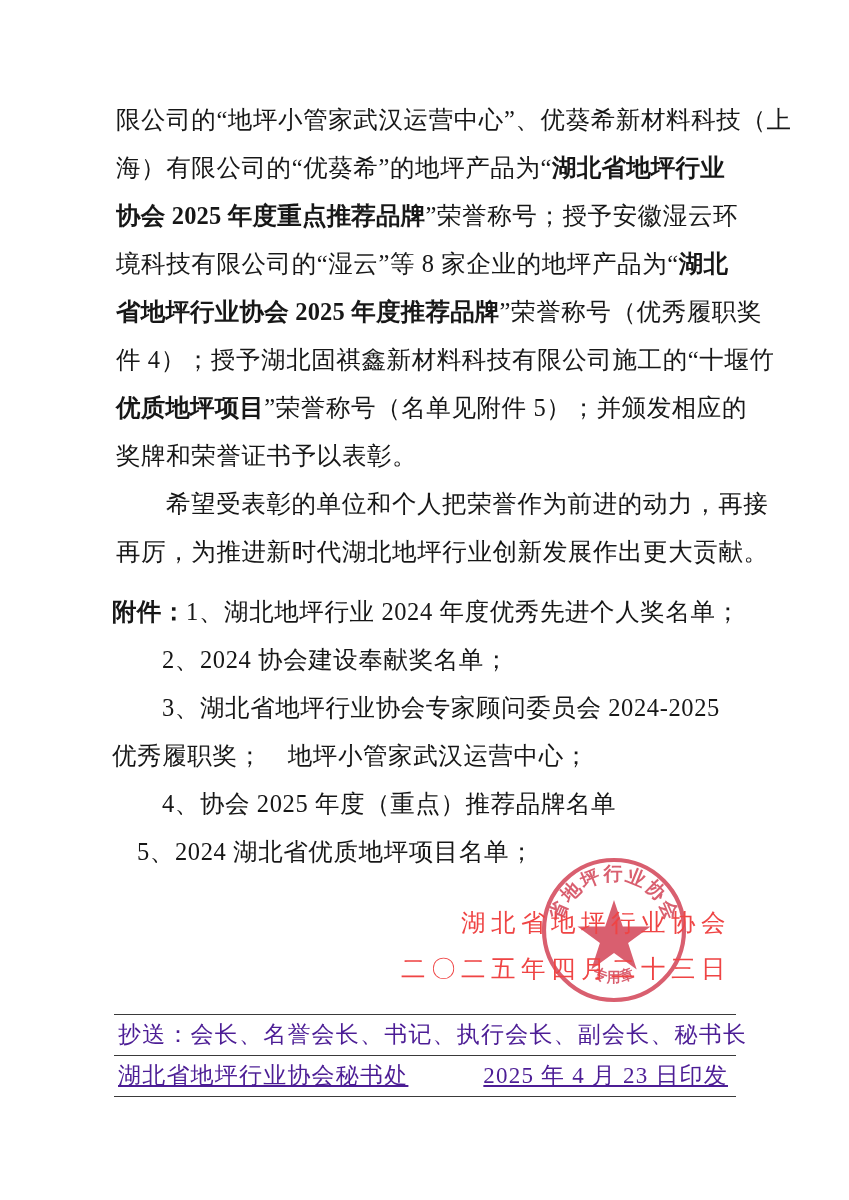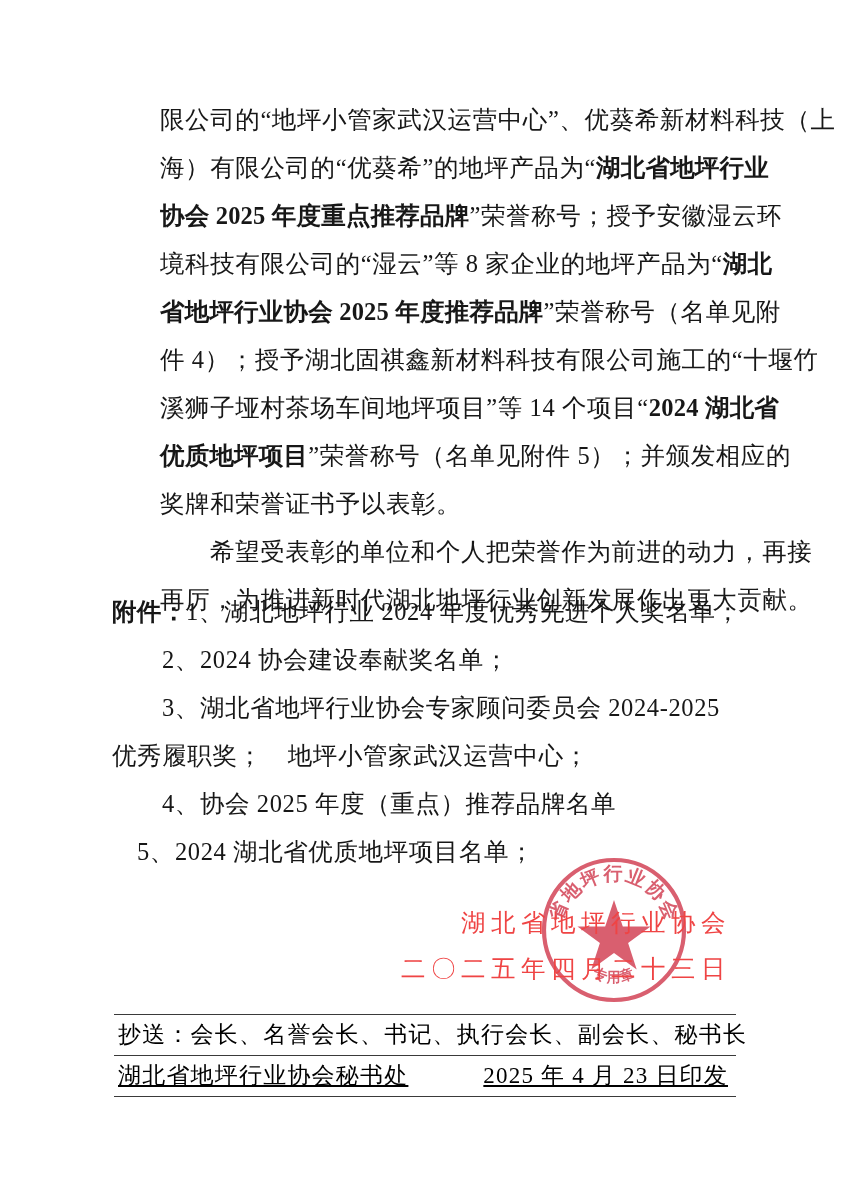--- a/index.html
+++ b/index.html
@@ -30,21 +30,20 @@
     width: 618px;
   }
 
   .para-line {
     font-size: 24.5px;
     line-height: 48px;
     letter-spacing: 0.6px;
     white-space: nowrap;
     color: #171717;
     text-align: justify;
-    margin-left: 44px;
   }
 
   .b {
     font-weight: bold;
     letter-spacing: 0.2px;
   }
 
   .indent2 { padding-left: 50px; }
   .indent1 { padding-left: 25px; }
 
@@ -104,21 +103,21 @@
   .rule {
     height: 0;
     border-top: 1.6px solid #3a3a3a;
     width: 100%;
   }
   .rule.thin { border-top-width: 1.1px; }
   .footer-row {
     font-size: 23px;
     line-height: 37px;
     letter-spacing: 1.2px;
-    color: #000000;
+    color: #4c1d95;
     white-space: nowrap;
     padding: 1px 0 2px 4px;
   }
   .footer-row.split {
     display: flex;
     justify-content: space-between;
     padding-right: 6px;
     text-decoration: underline;
   }
   .footer-row .left-cell { flex: 0 0 auto; }
@@ -141,30 +140,27 @@
 
     <div class="para-line">
       <span class="b">协会 2025 年度重点推荐品牌</span><span>”荣誉称号；授予安徽湿云环</span>
     </div>
 
     <div class="para-line">
       <span>境科技有限公司的“湿云”等 8 家企业的地坪产品为“</span><span class="b">湖北</span>
     </div>
 
     <div class="para-line">
-      <span class="b">省地坪行业协会 2025 年度推荐品牌</span><span>”荣誉称号（名单见附</span>
+      <span class="b">省地坪行业协会 2025 年度推荐品牌</span><span>”荣誉称号（优秀履职奖</span>
     </div>
 
     <div class="para-line">
       <span>件 4）；授予湖北固祺鑫新材料科技有限公司施工的“十堰竹</span>
     </div>
 
-    <div class="para-line">
-      <span>溪狮子垭村茶场车间地坪项目”等 14 个项目“</span><span class="b">2024 湖北省</span>
-    </div>
 
     <div class="para-line">
       <span class="b">优质地坪项目</span><span>”荣誉称号（名单见附件 5）；并颁发相应的</span>
     </div>
 
     <div class="para-line">
       <span>奖牌和荣誉证书予以表彰。</span>
     </div>
 
     <div class="para-line indent2">

